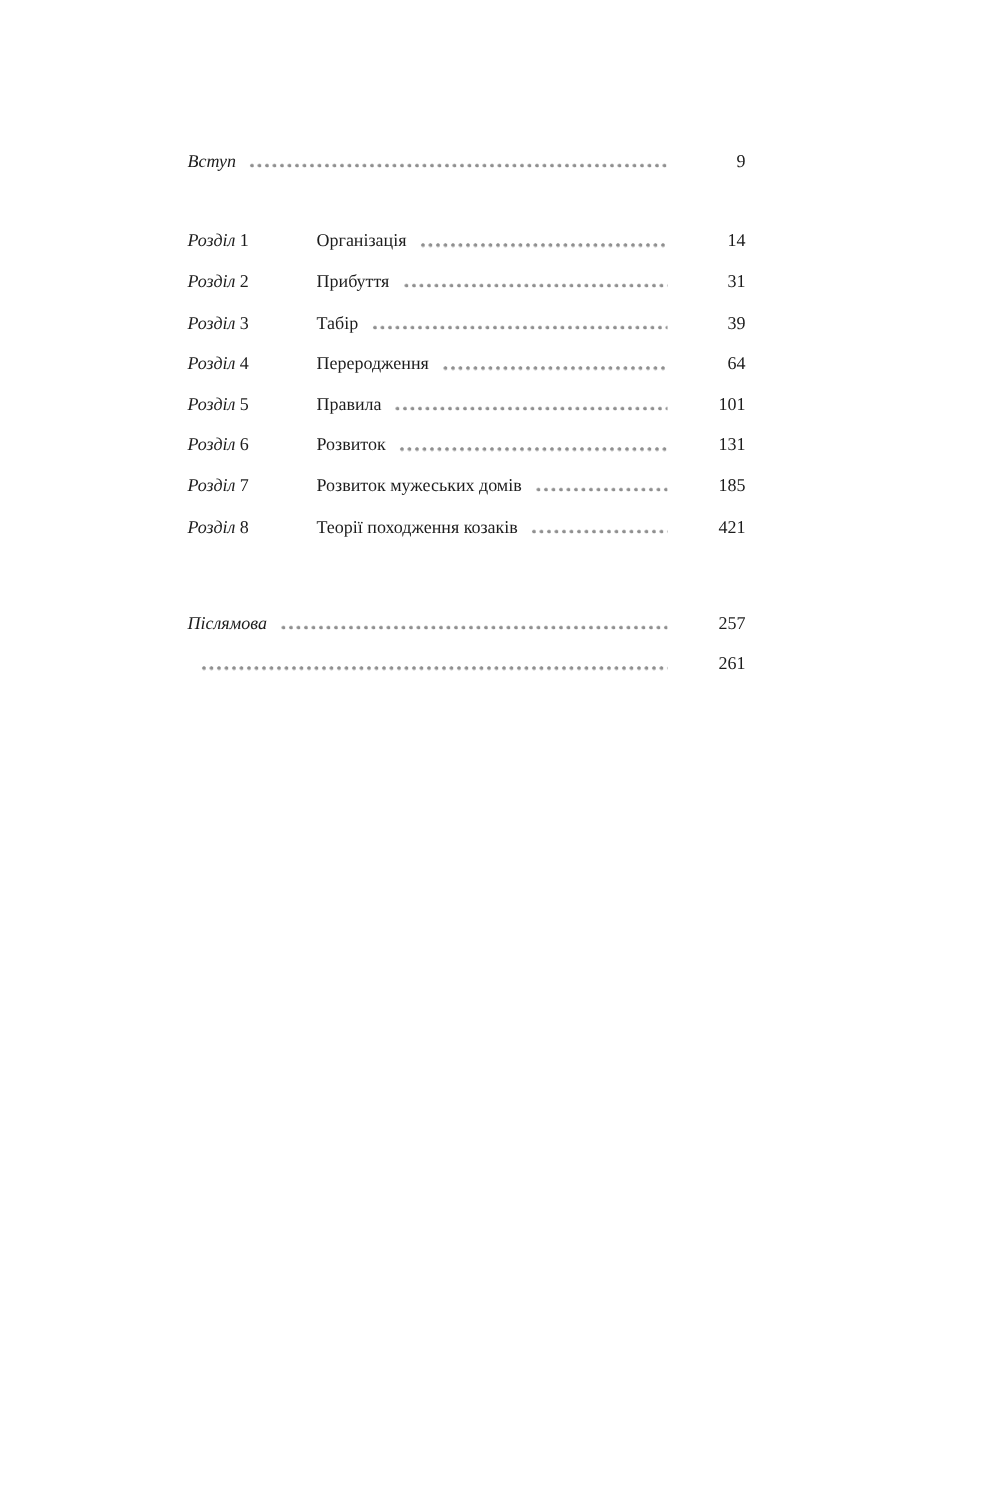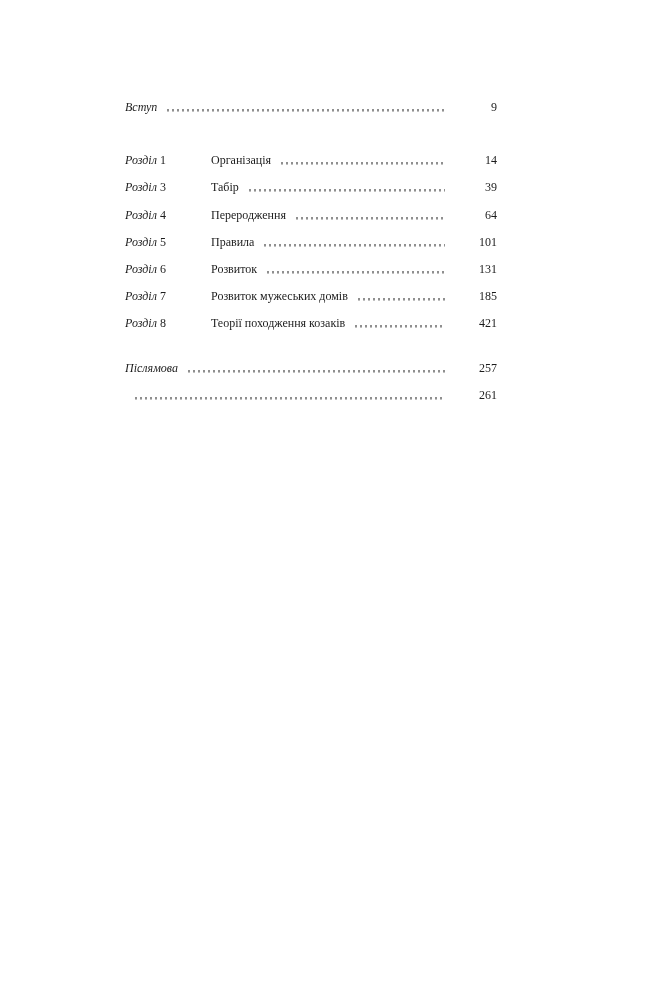--- a/index.html
+++ b/index.html
@@ -21,21 +21,21 @@
     font-weight: 700;
     font-size: 31px;
     line-height: 1;
     letter-spacing: 0.6px;
     font-variant: small-caps;
     color: #141414;
   }
   .toc { margin: 0; padding: 0; list-style: none; font-size: 12px; }
   .toc-intro      { margin-top: 94px; }
   .toc-chapters   { margin-top: 26px; }
-  .toc-backmatter { margin-top: 17px; }
+  .toc-backmatter { margin-top: 37px; }
   .row {
     display: flex;
     align-items: baseline;
     height: 27.2px;
     line-height: 27.2px;
     white-space: nowrap;
   }
   .label-italic { font-style: italic; }
   .chapter-col { width: 86px; flex: 0 0 86px; }
   .chapter-col em { font-style: italic; }
@@ -70,20 +70,26 @@
       <span class="page-num">9</span>
     </li>
   </ul>
 
   <ul class="toc toc-chapters">
     <li class="row">
       <span class="chapter-col"><em>Розділ</em> <span class="chapter-num">1</span></span>
       <span class="chapter-title">Організація</span>
       <span class="leader"></span>
       <span class="page-num">14</span>
+    </li>
+    <li class="row">
+      <span class="chapter-col"><em>Розділ</em> <span class="chapter-num">2</span></span>
+      <span class="chapter-title">Прибуття</span>
+      <span class="leader"></span>
+      <span class="page-num">31</span>
     </li>
     <li class="row">
       <span class="chapter-col"><em>Розділ</em> <span class="chapter-num">3</span></span>
       <span class="chapter-title">Табір</span>
       <span class="leader"></span>
       <span class="page-num">39</span>
     </li>
     <li class="row">
       <span class="chapter-col"><em>Розділ</em> <span class="chapter-num">4</span></span>
       <span class="chapter-title">Переродження</span>

